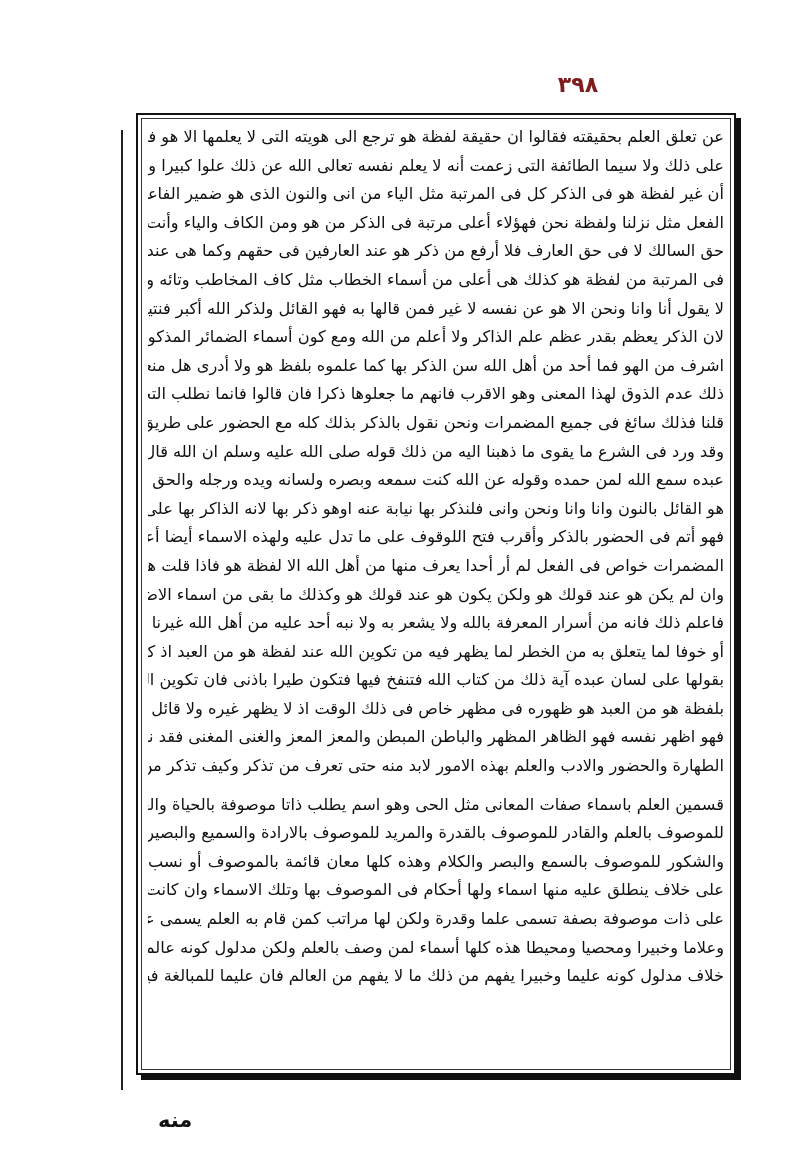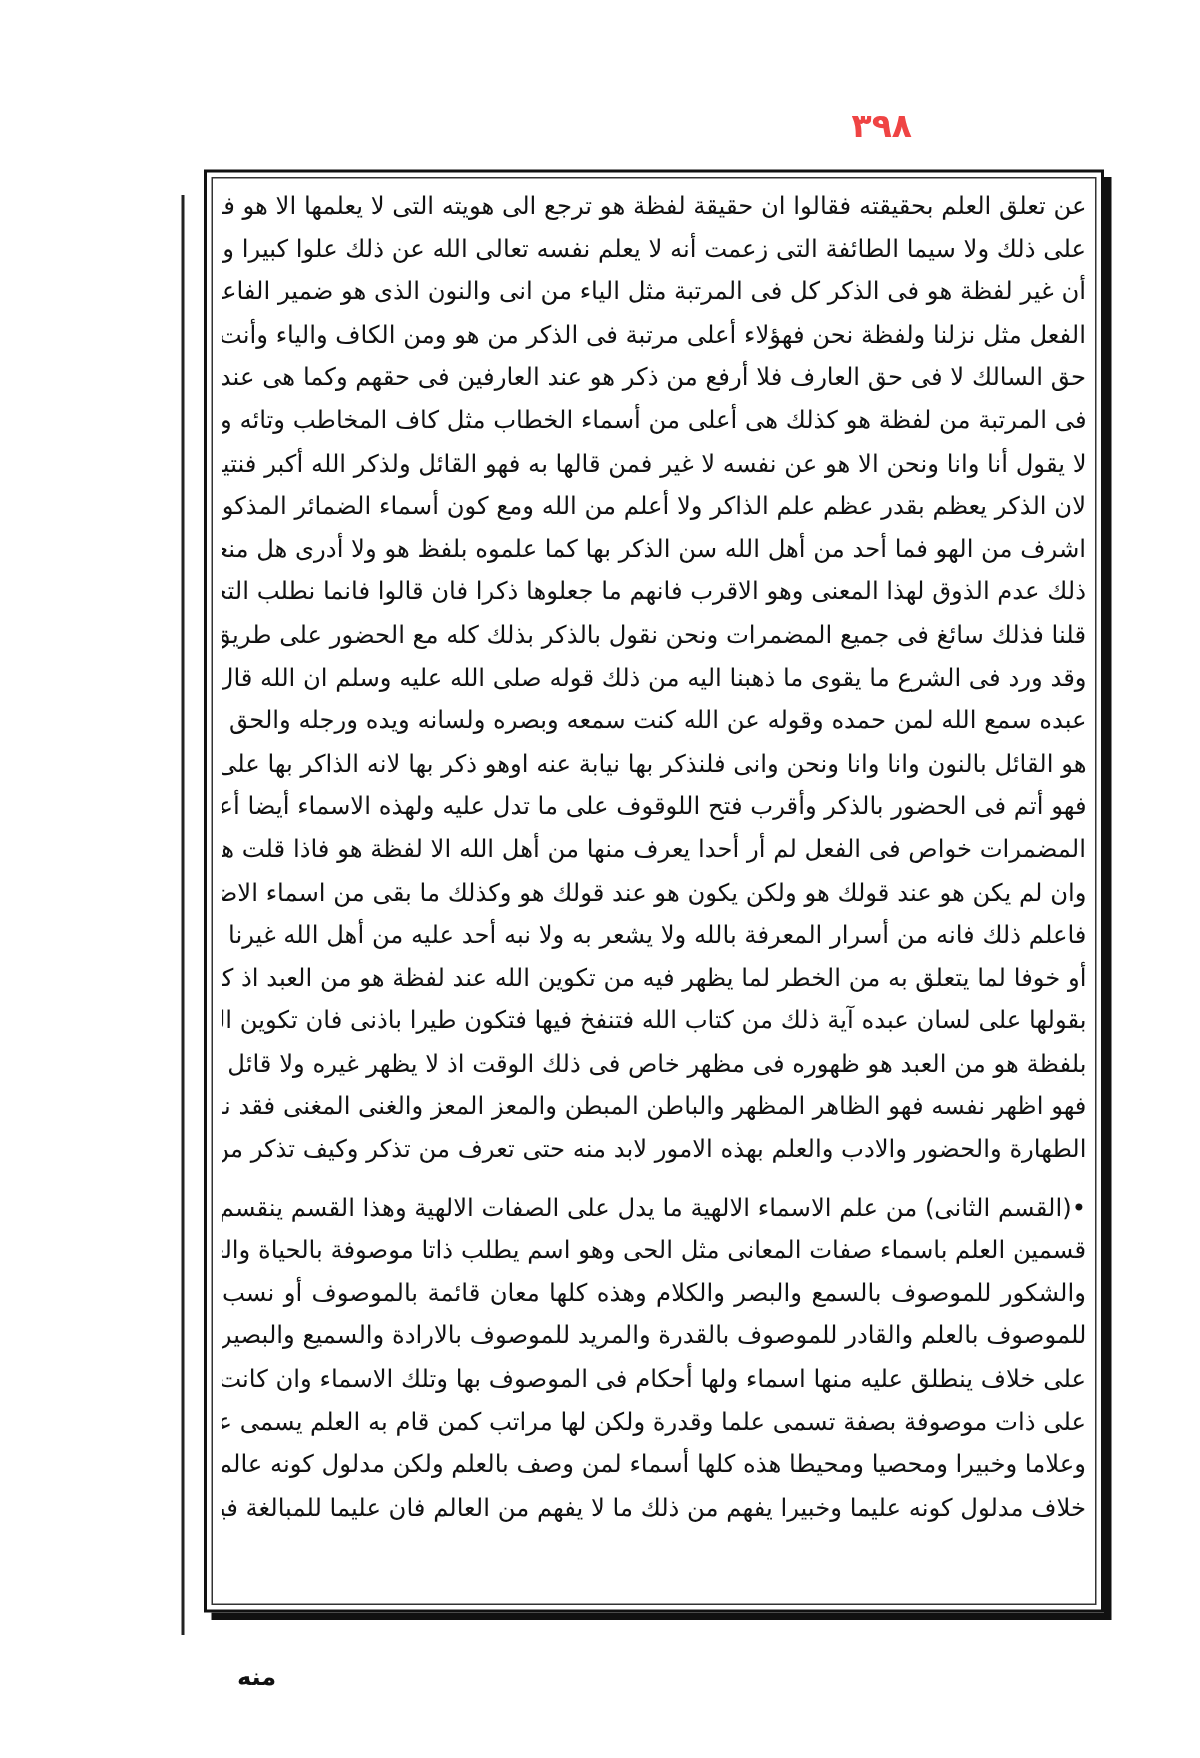--- a/index.html
+++ b/index.html
@@ -13,25 +13,25 @@
       position: relative;
       overflow: hidden;
       font-family: "DejaVu Sans", sans-serif;
       color: #111111;
     }
     .page-number {
       position: absolute;
       top: 72px;
       left: 548px;
       width: 60px;
-      text-align: right;
+      text-align: center;
       font-family: "DejaVu Sans", sans-serif;
       font-weight: bold;
       font-size: 22px;
-      color: #ef4444;
+      color: #7f1d1d;
       direction: rtl;
     }
     .left-rule {
       position: absolute;
       left: 121px;
       top: 130px;
       width: 2px;
       height: 960px;
       background: #222;
     }
@@ -81,21 +81,21 @@
     }
     .line.heading-start {
       font-weight: normal;
     }
     .catchword {
       position: absolute;
       left: 158px;
       top: 1108px;
       font-family: "DejaVu Sans", sans-serif;
       font-weight: bold;
-      font-size: 16px;
+      font-size: 21px;
       direction: rtl;
       text-align: right;
     }
   </style>
 </head>
 <body>
 
 <div class="page-number">٣٩٨</div>
 
 <div class="left-rule"></div>
@@ -119,24 +119,23 @@
     <span class="line">فهو أتم فى الحضور بالذكر وأقرب فتح اللوقوف على ما تدل عليه ولهذه الاسماء أيضا أعنى</span>
     <span class="line">المضمرات خواص فى الفعل لم أر أحدا يعرف منها من أهل الله الا لفظة هو فاذا قلت هو كان هو</span>
     <span class="line">وان لم يكن هو عند قولك هو ولكن يكون هو عند قولك هو وكذلك ما بقى من اسماء الاضمار</span>
     <span class="line">فاعلم ذلك فانه من أسرار المعرفة بالله ولا يشعر به ولا نبه أحد عليه من أهل الله غيرنا وبخلا</span>
     <span class="line">أو خوفا لما يتعلق به من الخطر لما يظهر فيه من تكوين الله عند لفظة هو من العبد اذ كان الله</span>
     <span class="line">بقولها على لسان عبده آية ذلك من كتاب الله فتنفخ فيها فتكون طيرا باذنى فان تكوين الله</span>
     <span class="line">بلفظة هو من العبد هو ظهوره فى مظهر خاص فى ذلك الوقت اذ لا يظهر غيره ولا قائل هو الا هو</span>
     <span class="line">فهو اظهر نفسه فهو الظاهر المظهر والباطن المبطن والمعز المعز والغنى المغنى فقد نبهتك على</span>
     <span class="line">الطهارة والحضور والادب والعلم بهذه الامور لابد منه حتى تعرف من تذكر وكيف تذكر من</span>
     <span class="line blank"></span>
-    <span class="line heading-start">•(القسم الثانى) من علم الاسماء الالهية ما يدل على الصفات الالهية وهذا القسم ينقسم</span>
     <span class="line">قسمين العلم باسماء صفات المعانى مثل الحى وهو اسم يطلب ذاتا موصوفة بالحياة والعالم</span>
+    <span class="line">للموصوف بالعلم والقادر للموصوف بالقدرة والمريد للموصوف بالارادة والسميع والبصير</span>
     <span class="line">والشكور للموصوف بالسمع والبصر والكلام وهذه كلها معان قائمة بالموصوف أو نسب</span>
-    <span class="line">للموصوف بالعلم والقادر للموصوف بالقدرة والمريد للموصوف بالارادة والسميع والبصير</span>
     <span class="line">على خلاف ينطلق عليه منها اسماء ولها أحكام فى الموصوف بها وتلك الاسماء وان كانت تدل</span>
     <span class="line">على ذات موصوفة بصفة تسمى علما وقدرة ولكن لها مراتب كمن قام به العلم يسمى عالما وعليما</span>
     <span class="line">وعلاما وخبيرا ومحصيا ومحيطا هذه كلها أسماء لمن وصف بالعلم ولكن مدلول كونه عالما</span>
     <span class="line">خلاف مدلول كونه عليما وخبيرا يفهم من ذلك ما لا يفهم من العالم فان عليما للمبالغة فيفهم</span>
   </div>
 </div>
 
 <div class="catchword">منه</div>
 
 </body></html>

